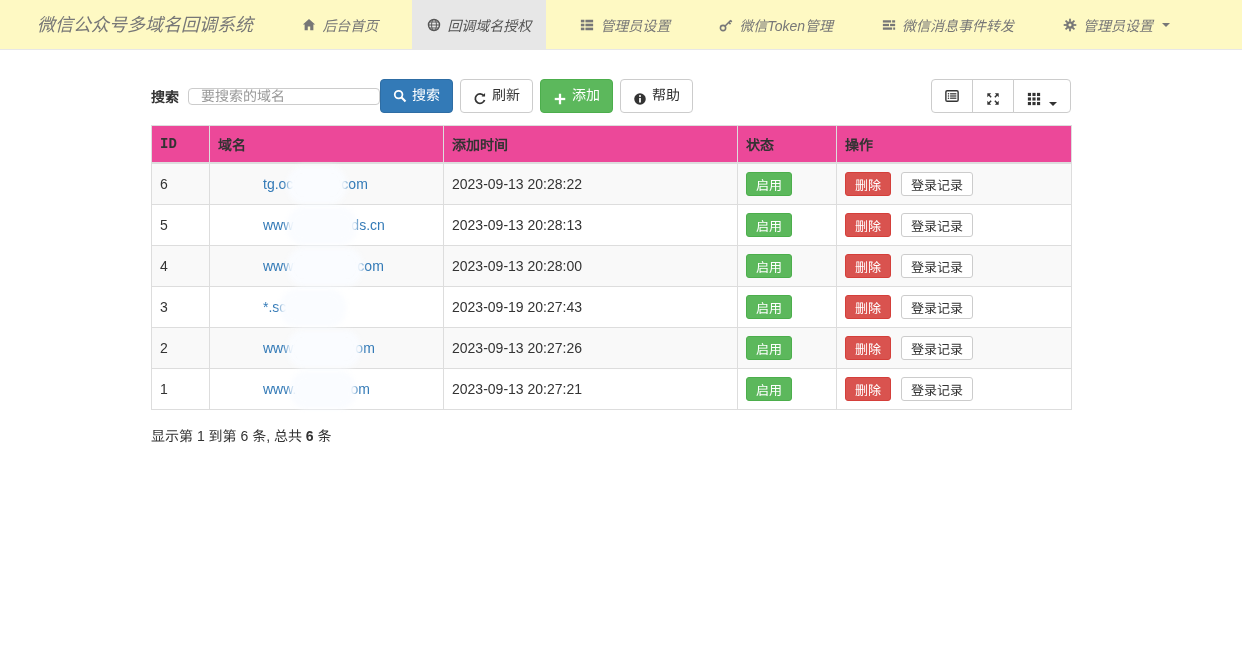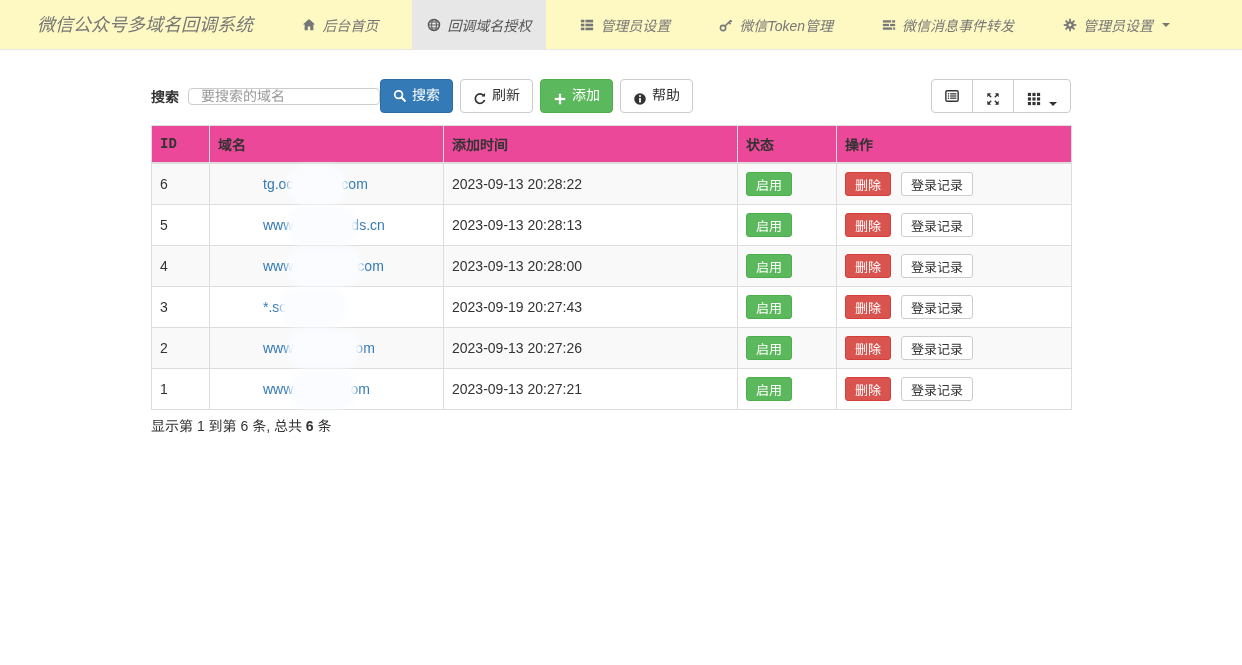--- a/index.html
+++ b/index.html
@@ -85,21 +85,21 @@
   .btn-xs {
     display:inline-flex; align-items:center; justify-content:center;
     padding:2px 9px; height:24px; font-size:13px; border-radius:3px;
     border:1px solid #ccc; background:#fff; color:#333; cursor:pointer;
     font-family:inherit;
   }
   .btn-xs.green { background:#5cb85c; border-color:#4cae4c; color:#fff; }
   .btn-xs.red { background:#d9534f; border-color:#d43f3a; color:#fff; }
   .btn-xs + .btn-xs { margin-left:6px; }
 
-  .page-summary { margin-top:5px; color:#333; }
+  .page-summary { margin-top:15px; color:#333; }
 </style>
 </head>
 <body>
 
 <header class="navbar">
   <a class="brand">微信公众号多域名回调系统</a>
   <nav class="nav">
     <div class="nav-item">
       <svg class="nav-icon" viewBox="0 0 16 16" fill="currentColor">
           <path d="M8 1L1 7.5h2V14h3.6v-4.2h2.8V14H13V7.5h2z"></path>

